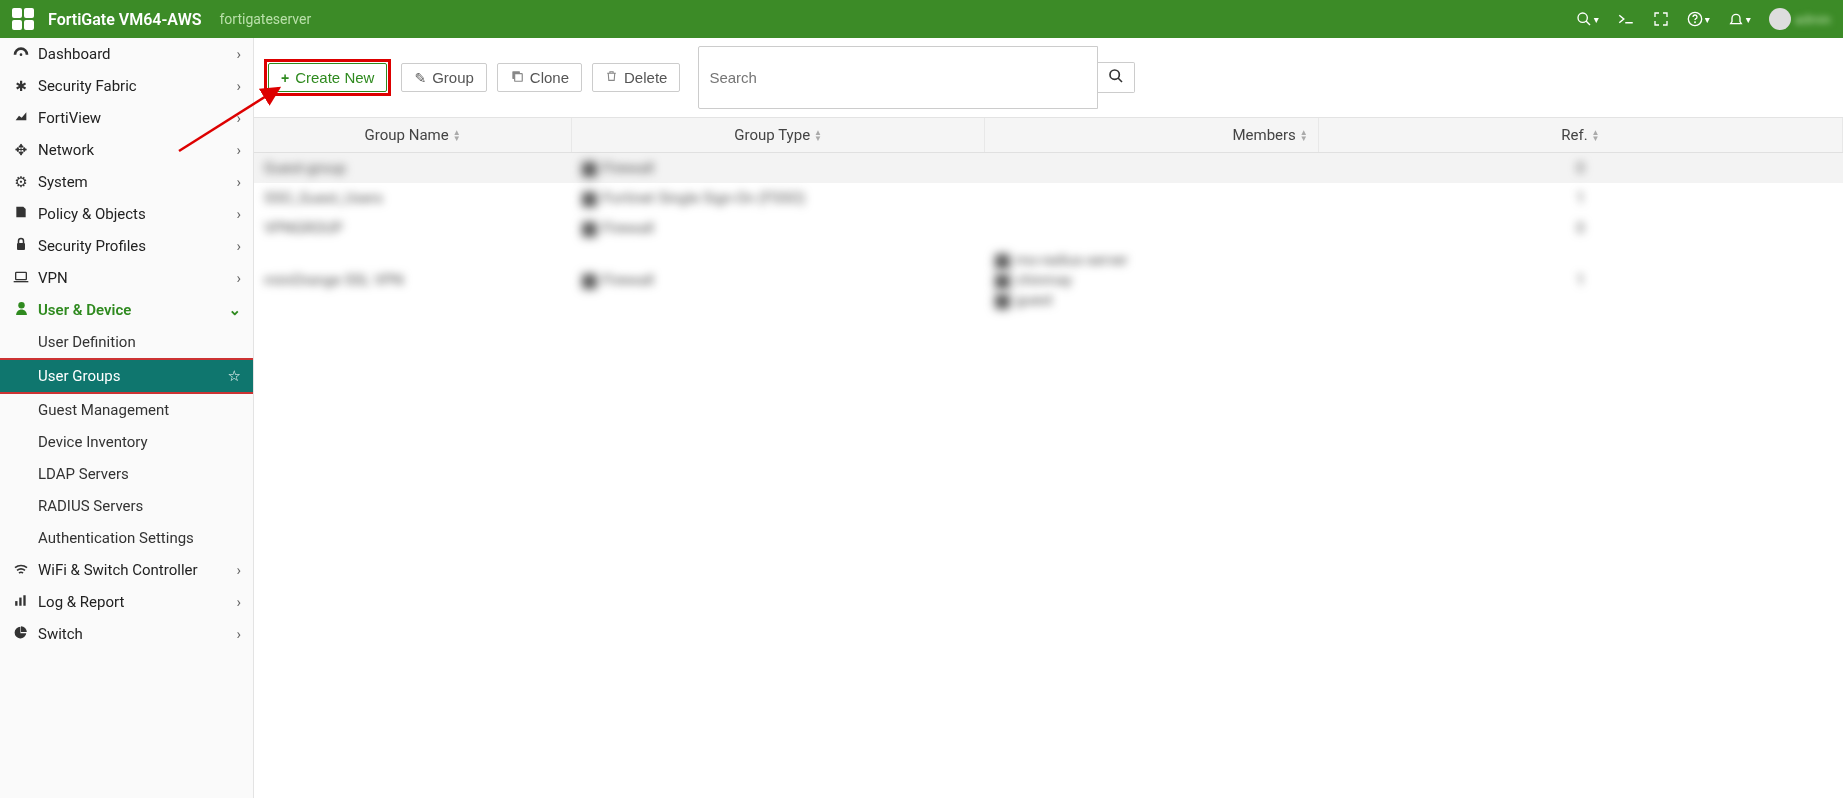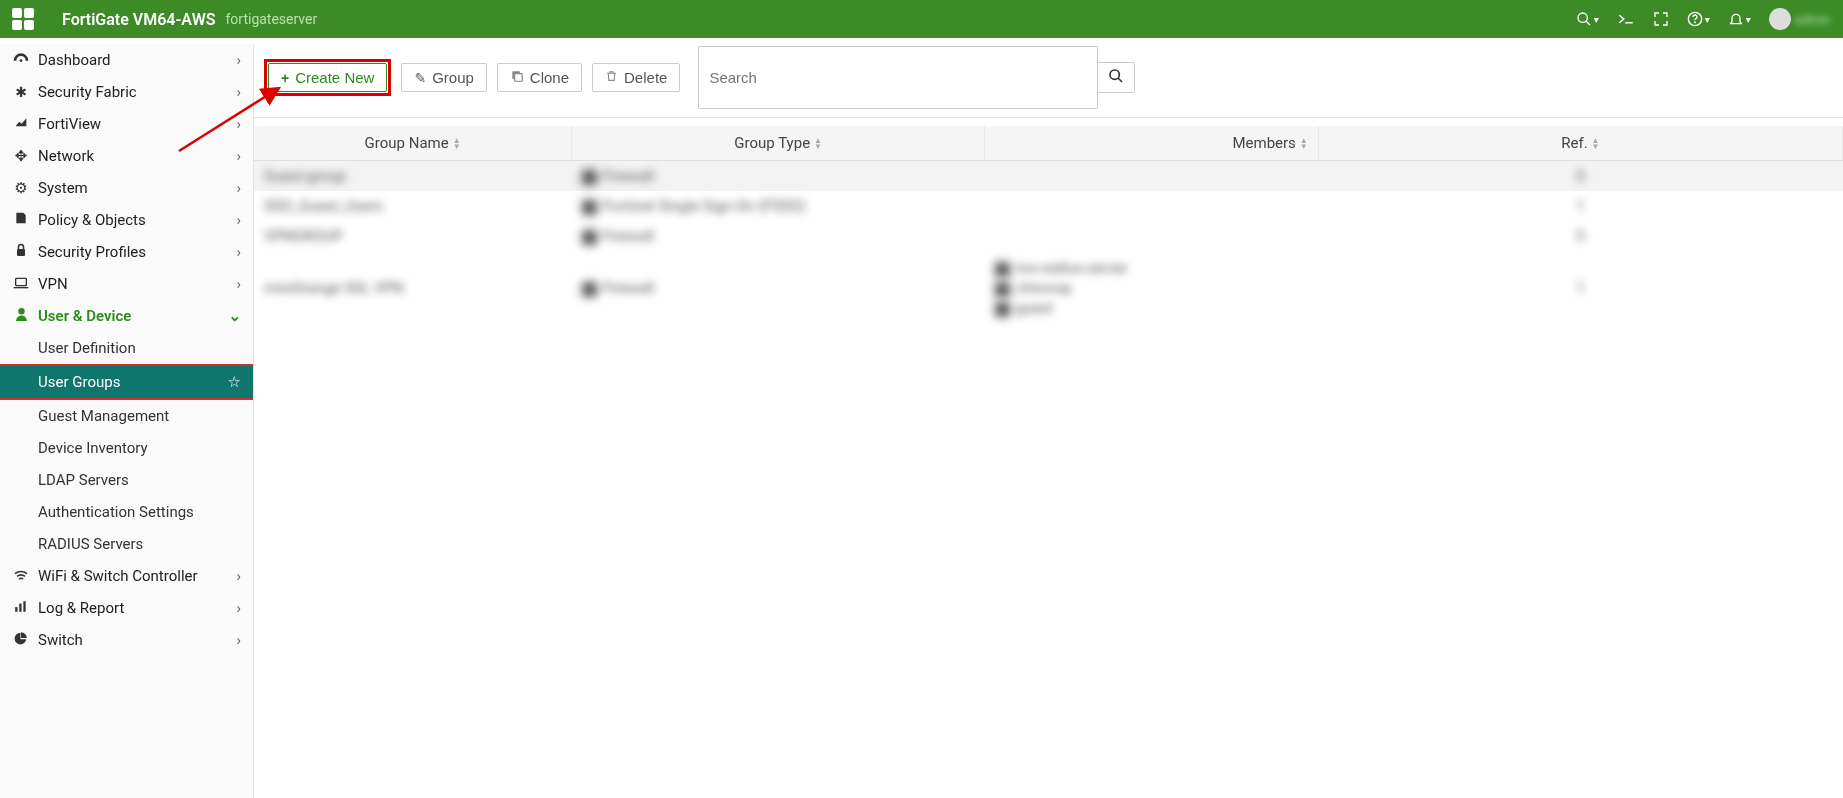--- a/index.html
+++ b/index.html
@@ -1,29 +1,29 @@
 <!DOCTYPE html>
 <html><head>
 <meta charset="utf-8">
 <style>
   * { box-sizing: border-box; margin: 0; padding: 0; }
   body { font-family: -apple-system, BlinkMacSystemFont, "Segoe UI", Roboto, Arial, sans-serif; font-size: 14px; color: #333; background: #fff; }
   .header { display: flex; align-items: center; background: #3c8b27; color: #fff; height: 38px; padding: 0 12px; }
   .logo { display: flex; align-items: center; gap: 8px; }
   .logo-icon { width: 22px; height: 22px; display: grid; grid-template-columns: 1fr 1fr; grid-template-rows: 1fr 1fr; gap: 2px; }
   .logo-icon span { background: #fff; border-radius: 2px; }
-  .product-name { font-size: 16px; font-weight: 600; margin-left: 20px; }
-  .hostname { color: #b9e0a9; font-size: 14px; margin-left: 2px; }
+  .product-name { font-size: 16px; font-weight: 600; margin-left: 6px; }
+  .hostname { color: #b9e0a9; font-size: 14px; margin-left: 10px; }
   .header-right { margin-left: auto; display: flex; align-items: center; gap: 18px; color: #fff; font-size: 15px; }
   .header-right .icon-btn { cursor: pointer; display: inline-flex; align-items: center; }
   .avatar { width: 22px; height: 22px; border-radius: 50%; background: #ddd; display: inline-block; }
   .user-label { color: #b9e0a9; font-size: 13px; margin-left:4px; filter: blur(3px); }
 
   .layout { display: flex; height: calc(798px - 38px); }
-  .sidebar { width: 254px; border-right: 1px solid #e3e3e3; background: #fafafa; font-size: 15px; overflow-y: auto; margin-top: 6px; }
+  .sidebar { width: 254px; border-right: 1px solid #e3e3e3; background: #fafafa; font-size: 15px; overflow-y: auto; }
   .nav-item { display: flex; align-items: center; padding: 7px 12px; cursor: pointer; border-bottom: 0; color: #222; position: relative; }
   .nav-item .nicon { width: 18px; text-align: center; margin-right: 8px; color: #333; }
   .nav-item .chev { margin-left: auto; color: #666; }
   .nav-item.active { color: #2f8a1f; font-weight: 600; }
   .nav-item.active .nicon { color: #2f8a1f; }
   .nav-item.active .chev { color: #2f8a1f; }
   .sub-item { display: flex; align-items:center; padding: 7px 12px 7px 38px; cursor: pointer; color: #333; }
   .sub-item.selected { background: #0f766e; color: #fff; position: relative; }
   .sub-item.selected .star { margin-left:auto; color: #fff; }
   .sub-redline { border-top: 2px solid #c33; border-bottom: 2px solid #c33; }
@@ -32,21 +32,21 @@
 
   .toolbar { display:flex; align-items:center; gap:10px; padding: 8px 10px; border-bottom: 1px solid #e3e3e3; }
   .btn { display:flex; align-items:center; gap:6px; border: 1px solid #ccc; background:#fff; padding: 5px 12px; border-radius:2px; cursor:pointer; color:#555; font-size:15px; }
   .btn.primary { border-color: #2f8a1f; color:#2f8a1f; border-width:1px; }
   .btn .bicon { font-size:14px; }
   .red-box { border: 3px solid #d00; padding:1px; display:inline-flex; }
   .search-wrap { display:flex; align-items:center; margin-left:8px; }
   .search-input { border:1px solid #ccc; padding:22px 10px; width:400px; font-size:15px; border-radius:2px 0 0 2px; }
   .search-btn { border:1px solid #ccc; border-left:none; background:#fff; padding:5px 10px; cursor:pointer; border-radius:0 2px 2px 0; }
 
-  .tbl { width:100%; border-collapse:collapse;margin-top:8px; }
+  .tbl { width:100%; border-collapse:collapse; }
   .tbl th { background:#f5f5f5; border-bottom:1px solid #e0e0e0; border-right:1px solid #e8e8e8; padding:8px 10px; font-weight:400; color:#444; text-align:center; font-size:15px; }
   .tbl td { padding:6px 10px; border-bottom:0; color: #777; font-size:15px; }
   .sort-ind { display:inline-flex; flex-direction:column; font-size:8px; line-height:6px; margin-left:4px; color:#aaa; vertical-align:middle; }
   .blurred { filter: blur(4px); color:#555; }
   .cell-icon { display:inline-block; width:15px; height:15px; background:#555; border-radius:2px; margin-right:6px; vertical-align:middle; filter: blur(2px); }
   .member { display:block; margin:2px 0; }
   .row-hl { background:#f3f3f3; }
   .ref-col { text-align:center; }
 
   .arrow-svg { position:absolute; left:-80px; top:38px; pointer-events:none; }
@@ -178,24 +178,24 @@
       <div class="sub-item">
         <span>Guest Management</span>
       </div>
       <div class="sub-item">
         <span>Device Inventory</span>
       </div>
       <div class="sub-item">
         <span>LDAP Servers</span>
       </div>
       <div class="sub-item">
+        <span>RADIUS Servers</span>
+      </div>
+      <div class="sub-item">
         <span>Authentication Settings</span>
-      </div>
-      <div class="sub-item">
-        <span>RADIUS Servers</span>
       </div>
       <div class="nav-item">
         <span class="nicon"><svg width="16" height="12" viewBox="0 0 24 18" fill="none" stroke="#333" stroke-width="2.5">
             <path d="M3 7a15 15 0 0118 0M6 11a10 10 0 0112 0M9 15a5 5 0 016 0"></path>
           </svg></span>
         <span>WiFi &amp; Switch Controller</span>
         <span class="chev">›</span>
       </div>
       <div class="nav-item">
         <span class="nicon"><svg width="14" height="13" viewBox="0 0 24 22" fill="#333">

